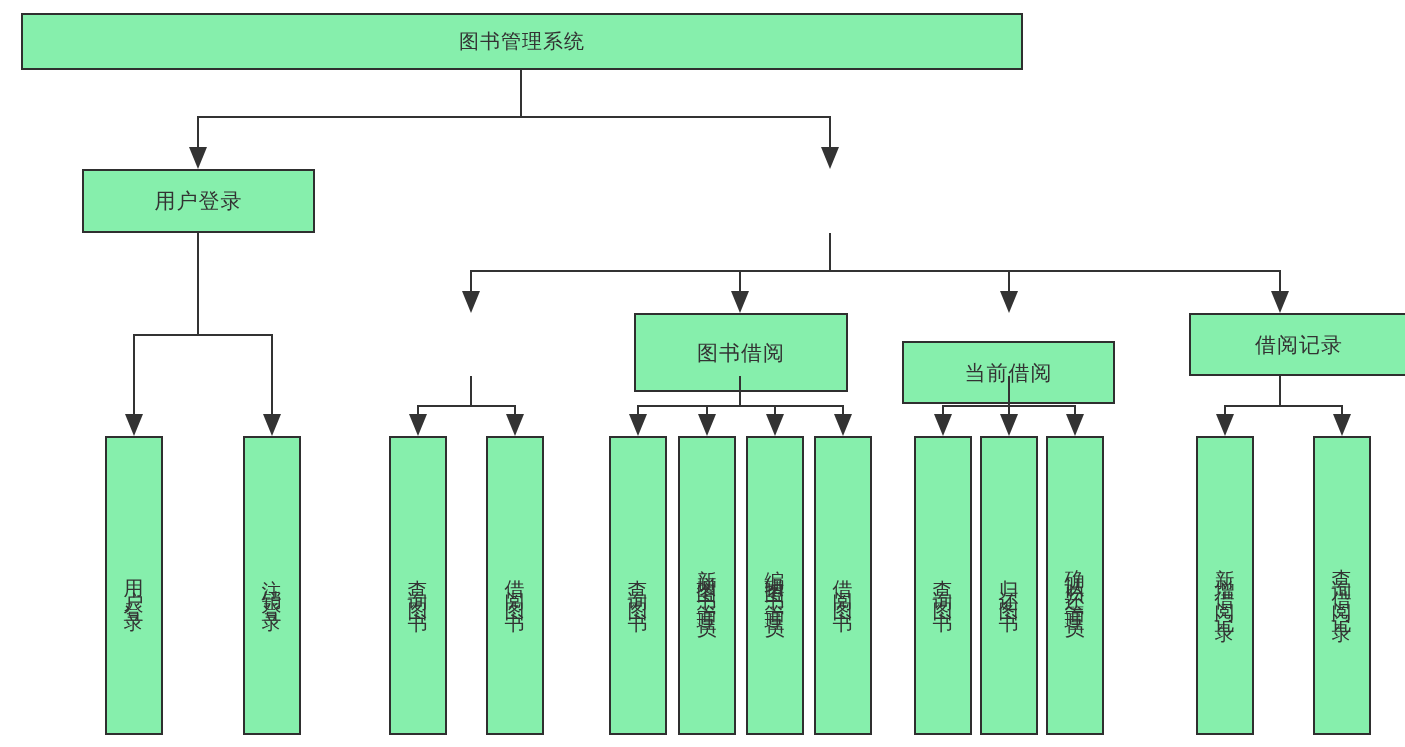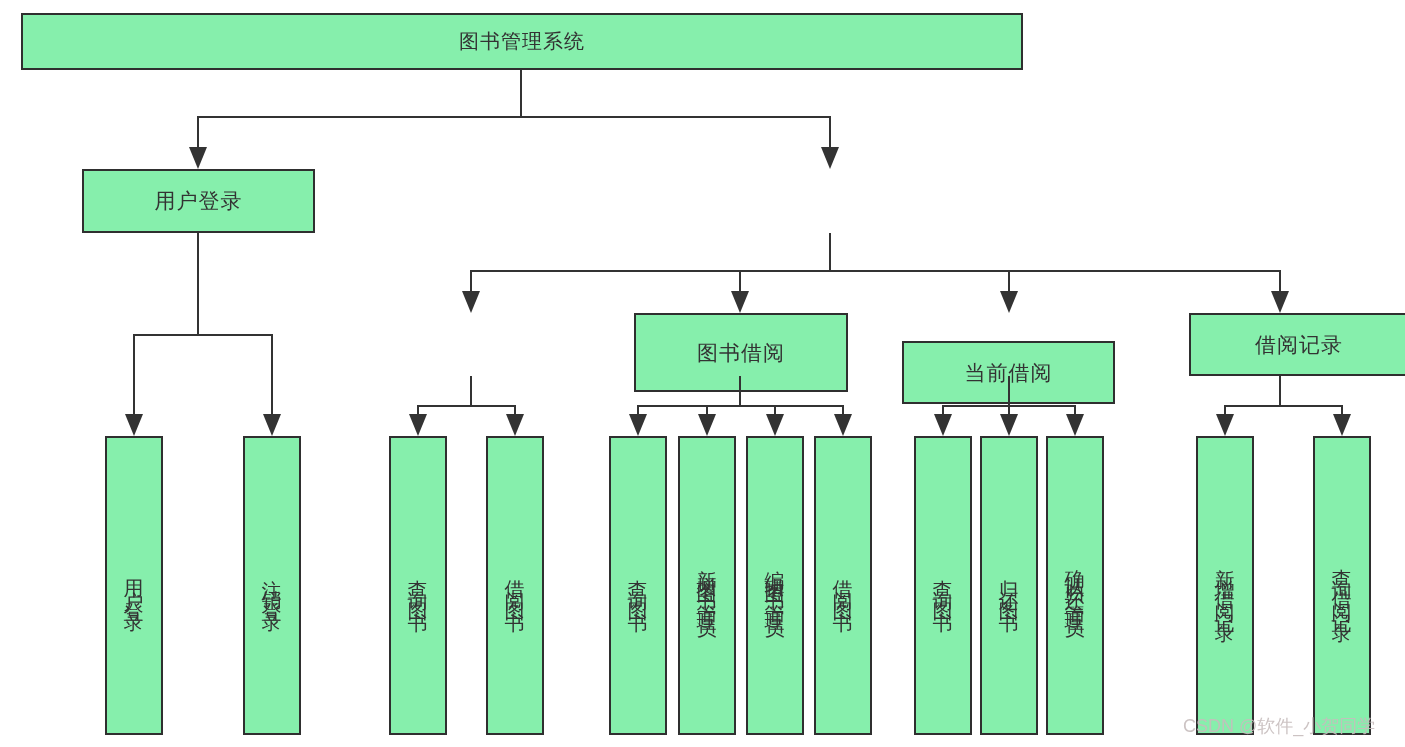--- a/index.html
+++ b/index.html
@@ -157,15 +157,14 @@
   <div class="box v tight" style="left:746px;">编辑图书（管理员）</div>
   <div class="box v" style="left:814px;">借阅图书</div>
 
   <div class="box v" style="left:914px;">查询图书</div>
   <div class="box v" style="left:980px;">归还图书</div>
   <div class="box v tight" style="left:1046px;">确认归还（管理员）</div>
 
   <div class="box v" style="left:1196px;">新增借阅记录</div>
   <div class="box v" style="left:1313px;">查询借阅记录</div>
 
-  <div class="watermark">CSDN @软件_小贺同学</div>
 
 </div>
 
 </body></html>

